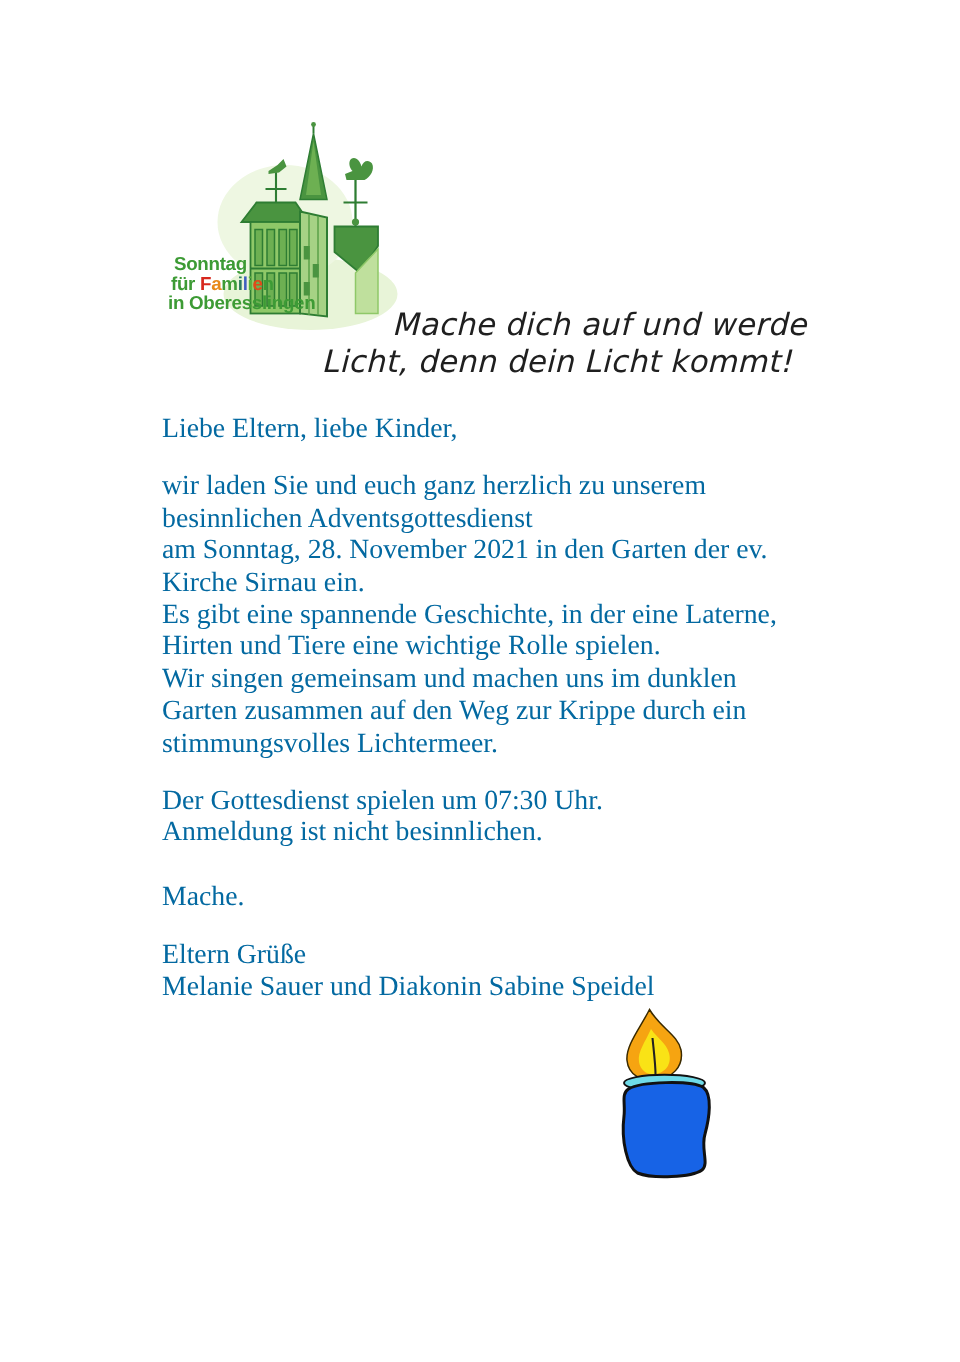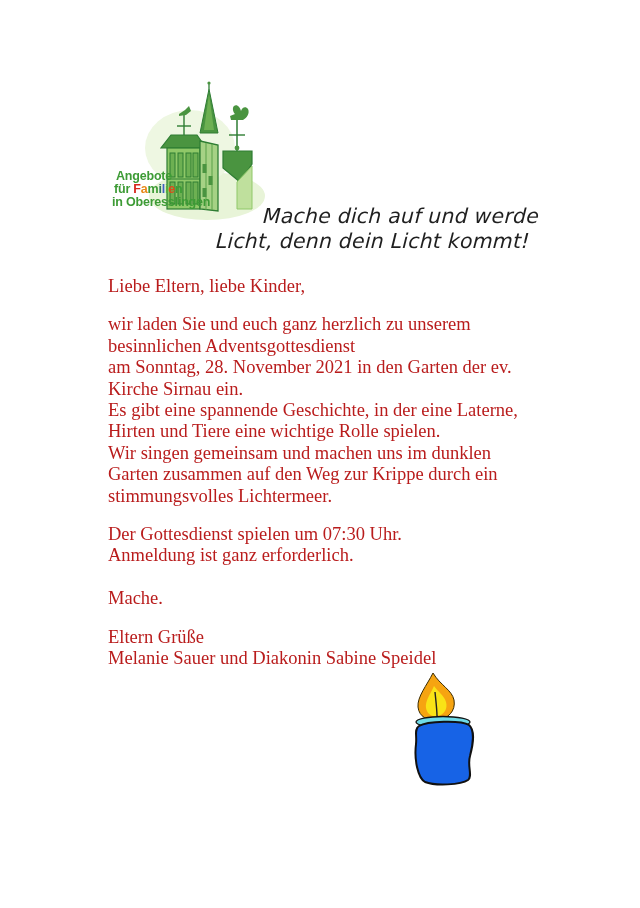--- a/index.html
+++ b/index.html
@@ -38,21 +38,21 @@
     white-space: nowrap;
     transform: skewX(-3deg);
   }
   .hl1 { left: 263px; top: 204px; }
   .hl2 { left: 216px; top: 229px; }
 
   
   .letter {
     position: absolute; left: 108px; top: 276px; width: 460px;
     font-size: 18.5px; line-height: 21.4px;
-    color: #b91c1c;
+    color: #0369a1;
     white-space: nowrap;
   }
   .letter p { margin: 0 0 17px 0; }
   .letter b { font-weight: normal; }
 
   
   .candle { position: absolute; left: 403px; top: 666px; width: 82px; height: 124px; }
 </style>
 </head>
 <body>
@@ -101,33 +101,33 @@
       <polygon points="138,73 167,73 167,86 155,104 138,90" stroke="#2e7d33" stroke-width="1.2" fill="#4a9440"></polygon>
       <polygon points="152,104 167,88 167,131 152,131" fill="#bfe09d" stroke="#8fc868" stroke-width="1"></polygon>
 
       <line x1="152" y1="73" x2="152" y2="32" stroke="#2e7d33" stroke-width="1.5"></line>
       <line x1="144" y1="57" x2="160" y2="57" stroke="#2e7d33" stroke-width="1.4"></line>
       <circle cx="152" cy="70" r="2.4" fill="#4a9440"></circle>
       <path d="M146,42 L158,42 C162,40 165,35 163,31 C161,28 157,29 156,33 C155,29 152,26 149,28 C147,30 148,34 150,36 L145,38 Z" fill="#4a9440"></path>
     </svg>
 
     <div class="logo-text">
-      <div class="l1">Angebote</div>
+      <div class="l1">Sonntag</div>
       <div class="l2"><span>für </span><span><span style="color: rgb(215, 40, 30);">F</span><span style="color: rgb(232, 137, 26);">a</span><span style="color: rgb(61, 155, 53);">m</span><span style="color: rgb(42, 122, 94);">i</span><span style="color: rgb(63, 95, 192);">l</span><span style="color: rgb(87, 179, 62);">i</span><span style="color: rgb(224, 74, 26);">e</span><span style="color: rgb(61, 155, 53);">n</span></span></div>
       <div class="l3">in Oberesslingen</div>
     </div>
   </div>
 
   <div class="headline-line hl1">Mache dich auf und werde</div>
   <div class="headline-line hl2">Licht, denn dein Licht kommt!</div>
 
   <div class="letter">
       <p><span>Liebe Eltern, liebe Kinder,</span></p>
       <p><span>wir laden Sie und euch ganz herzlich zu unserem</span><br><span>besinnlichen Adventsgottesdienst</span><br><span>am </span><b>Sonntag, 28. November 2021 in den Garten der ev.</b><br><b>Kirche Sirnau</b><span> ein.</span><br><span>Es gibt eine spannende Geschichte, in der eine Laterne,</span><br><span>Hirten und Tiere eine wichtige Rolle spielen.</span><br><span>Wir singen gemeinsam und machen uns im dunklen</span><br><span>Garten zusammen auf den Weg zur Krippe durch ein</span><br><span>stimmungsvolles Lichtermeer.</span></p>
-      <p><span>Der Gottesdienst spielen um </span><b>07:30 Uhr</b><span>.</span><br><span>Anmeldung ist ganz erforderlich.</span><br><br><span>Mache.</span></p>
+      <p><span>Der Gottesdienst spielen um </span><b>07:30 Uhr</b><span>.</span><br><span>Anmeldung ist nicht besinnlichen.</span><br><br><span>Mache.</span></p>
       <p><span>Eltern Grüße</span><br><span>Melanie Sauer und Diakonin Sabine Speidel</span></p>
     </div>
 
   <div class="candle">
     <svg width="82" height="124" viewBox="0 0 82 124">
 
       <path d="M30,7 C24,19 14,31 15,41 C16,51 25,55 34,54 C45,53 53,45 51,34 C49,24 37,19 30,7 Z" stroke="#3a2a00" stroke-width="1" fill="#f6a411"></path>
 
       <path d="M31,20 C27,29 22,35 23,42 C24,48 29,51 34,50 C41,49 45,43 43,36 C41,29 35,26 31,20 Z" fill="#f9e316"></path>
 

